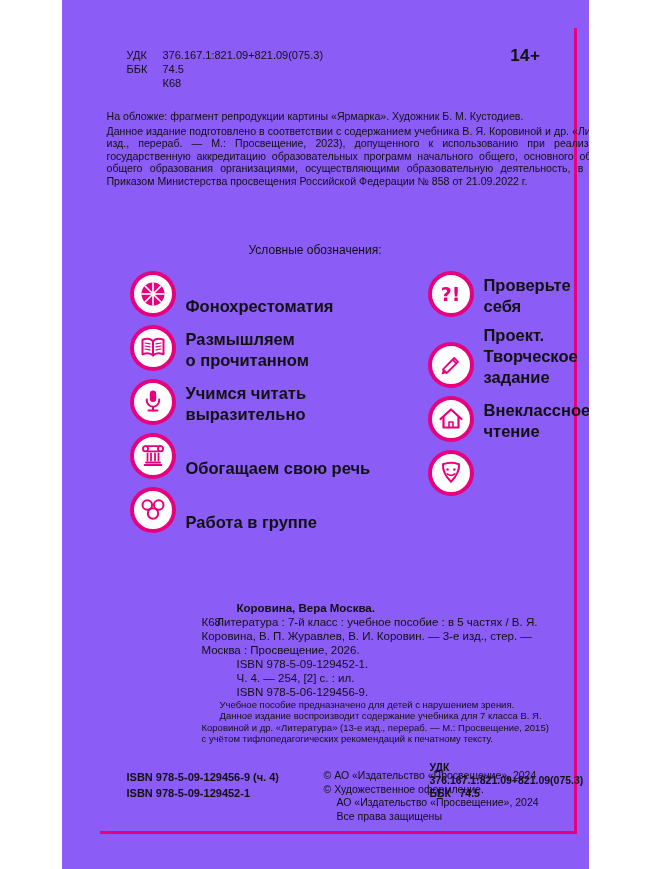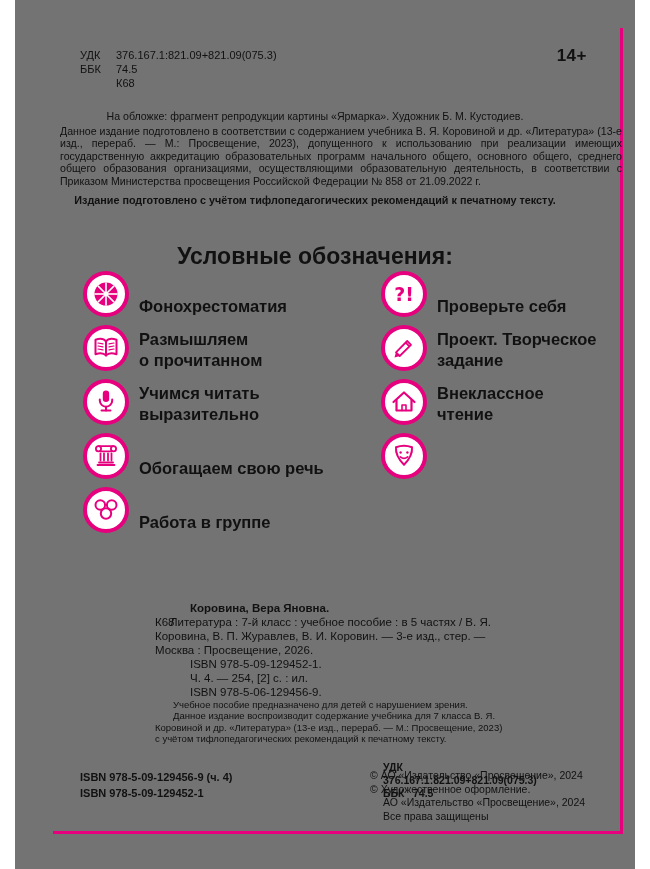--- a/index.html
+++ b/index.html
@@ -1,38 +1,38 @@
 <!DOCTYPE html>
 <html lang="ru" style="--accent: #e6007e;"><head>
 <meta charset="utf-8">
 <title>Imprint page</title>
 <style>
   :root { --accent:#e6007e; }
   html,body { margin:0; padding:0; background:#ffffff; }
   .page {
-    position:relative; width:620px; height:869px; background:#737373;
+    position:relative; width:527px; height:869px; background:#8b5cf6;
     font-family:"Liberation Sans","DejaVu Sans",sans-serif; color:#111;
     overflow:hidden; margin:0 auto;
   }
   p { margin:0; }
 
   
   .edge-right  { position:absolute; top:28px; bottom:35px; right:12px; width:3px; background:var(--accent); }
   .edge-bottom { position:absolute; left:38px; right:12px; bottom:35px; height:3px; background:var(--accent); }
 
   
   .top-meta { position:absolute; left:65px; top:48px; font-size:11px; line-height:14px; }
   .meta-label { display:inline-block; width:36px; }
   .age-badge { position:absolute; top:46px; right:48px; font-size:17px; font-weight:bold; letter-spacing:.5px; }
 
   .cover-note { position:absolute; top:110px; left:0; right:20px; text-align:center; font-size:10.6px; }
   .edition-note { position:absolute; top:125px; left:45px; width:562px; font-size:10.6px; line-height:12.4px; text-align:justify; }
   .typhlo-note { position:absolute; top:194px; left:0; right:20px; text-align:center; font-weight:bold; font-size:10.8px; }
 
-  .legend-title { position:absolute; top:243px; left:0; right:20px; text-align:center; font-size:23px; font-weight:bold; margin:0; }
+  .legend-title { position:absolute; top:243px; left:0; right:20px; text-align:center; font-size:12px; font-weight:normal; margin:0; }
 
   .legend-col { position:absolute; display:flex; flex-direction:column; gap:8px; }
   .legend-left  { left:68px;  top:271px; }
   .legend-right { left:366px; top:271px; }
   .legend-row { display:flex; align-items:flex-end; gap:10px; min-height:46px; }
   .badge {
     width:46px; height:46px; box-sizing:border-box; border-radius:50%;
     border:4px solid var(--accent); background:#fff; color:var(--accent);
     display:flex; align-items:center; justify-content:center; flex-shrink:0;
   }
@@ -74,21 +74,20 @@
     </div>
     <div>
       <span class="meta-label"></span><span>К68</span>
     </div>
   </div>
 
   <div class="age-badge">14+</div>
 
   <p class="cover-note">На обложке: фрагмент репродукции картины «Ярмарка». Художник Б. М. Кустодиев.</p>
   <p class="edition-note">Данное издание подготовлено в соответствии с содержанием учебника В. Я. Коровиной и др. «Литература» (13-е изд., перераб. — М.: Просвещение, 2023), допущенного к использованию при реализации имеющих государственную аккредитацию образовательных программ начального общего, основного общего, среднего общего образования организациями, осуществляющими образовательную деятельность, в соответствии с Приказом Министерства просвещения Российской Федерации № 858 от 21.09.2022 г.</p>
-  <p class="typhlo-note">Издание подготовлено с учётом тифлопедагогических рекомендаций к печатному тексту.</p>
 
   <h2 class="legend-title">Условные обозначения:</h2>
 
   <div class="legend-col legend-left">
 
     <div class="legend-row">
       <span class="badge">
         <svg width="30" height="30" viewBox="0 0 30 30">
           <circle cx="15" cy="15" r="11.5" fill="currentColor"></circle>
           <g stroke="#fff" stroke-width="1.6">
@@ -208,30 +207,30 @@
           <path d="M7 6.2 Q15 3.2 23 6.2 Q23.8 15 15 23.8 Q6.2 15 7 6.2 Z"></path>
           <circle cx="11.6" cy="11.5" r="1.2" fill="currentColor" stroke="none"></circle>
           <circle cx="18.4" cy="11.5" r="1.2" fill="currentColor" stroke="none"></circle>
           <path d="M11.3 15.8 Q15 18.8 18.7 15.8" stroke-width="1.6"></path>
         </svg>
       </span>
     </div>
   </div>
 
   <div class="bib">
-    <p class="bib-author">Коровина, Вера Яновна.</p>
+    <p class="bib-author">Коровина, Вера Москва.</p>
     <div class="bib-desc-wrap">
       <span class="bib-code">К68</span>
       <p class="bib-desc">Литература : 7-й класс : учебное пособие : в 5 частях / В. Я. Коровина, В. П. Журавлев, В. И. Коровин. — 3-е изд., стер. — Москва : Просвещение, 2026.</p>
     </div>
     <p class="bib-line">ISBN 978-5-09-129452-1.</p>
     <p class="bib-line">Ч. 4. — 254, [2] с. : ил.</p>
     <p class="bib-line">ISBN 978-5-06-129456-9.</p>
     <p class="bib-note">Учебное пособие предназначено для детей с нарушением зрения.</p>
-    <p class="bib-note">Данное издание воспроизводит содержание учебника для 7 класса В. Я. Коровиной и др. «Литература» (13-е изд., перераб. — М.: Просвещение, 2023) с учётом тифлопедагогических рекомендаций к печатному тексту.</p>
+    <p class="bib-note">Данное издание воспроизводит содержание учебника для 7 класса В. Я. Коровиной и др. «Литература» (13-е изд., перераб. — М.: Просвещение, 2015) с учётом тифлопедагогических рекомендаций к печатному тексту.</p>
     <div class="bib-class">
       <div>
         <span class="meta-label">УДК</span><span>376.167.1:821.09+821.09(075.3)</span>
       </div>
       <div>
         <span class="meta-label">ББК</span><span>74.5</span>
       </div>
     </div>
   </div>
 

